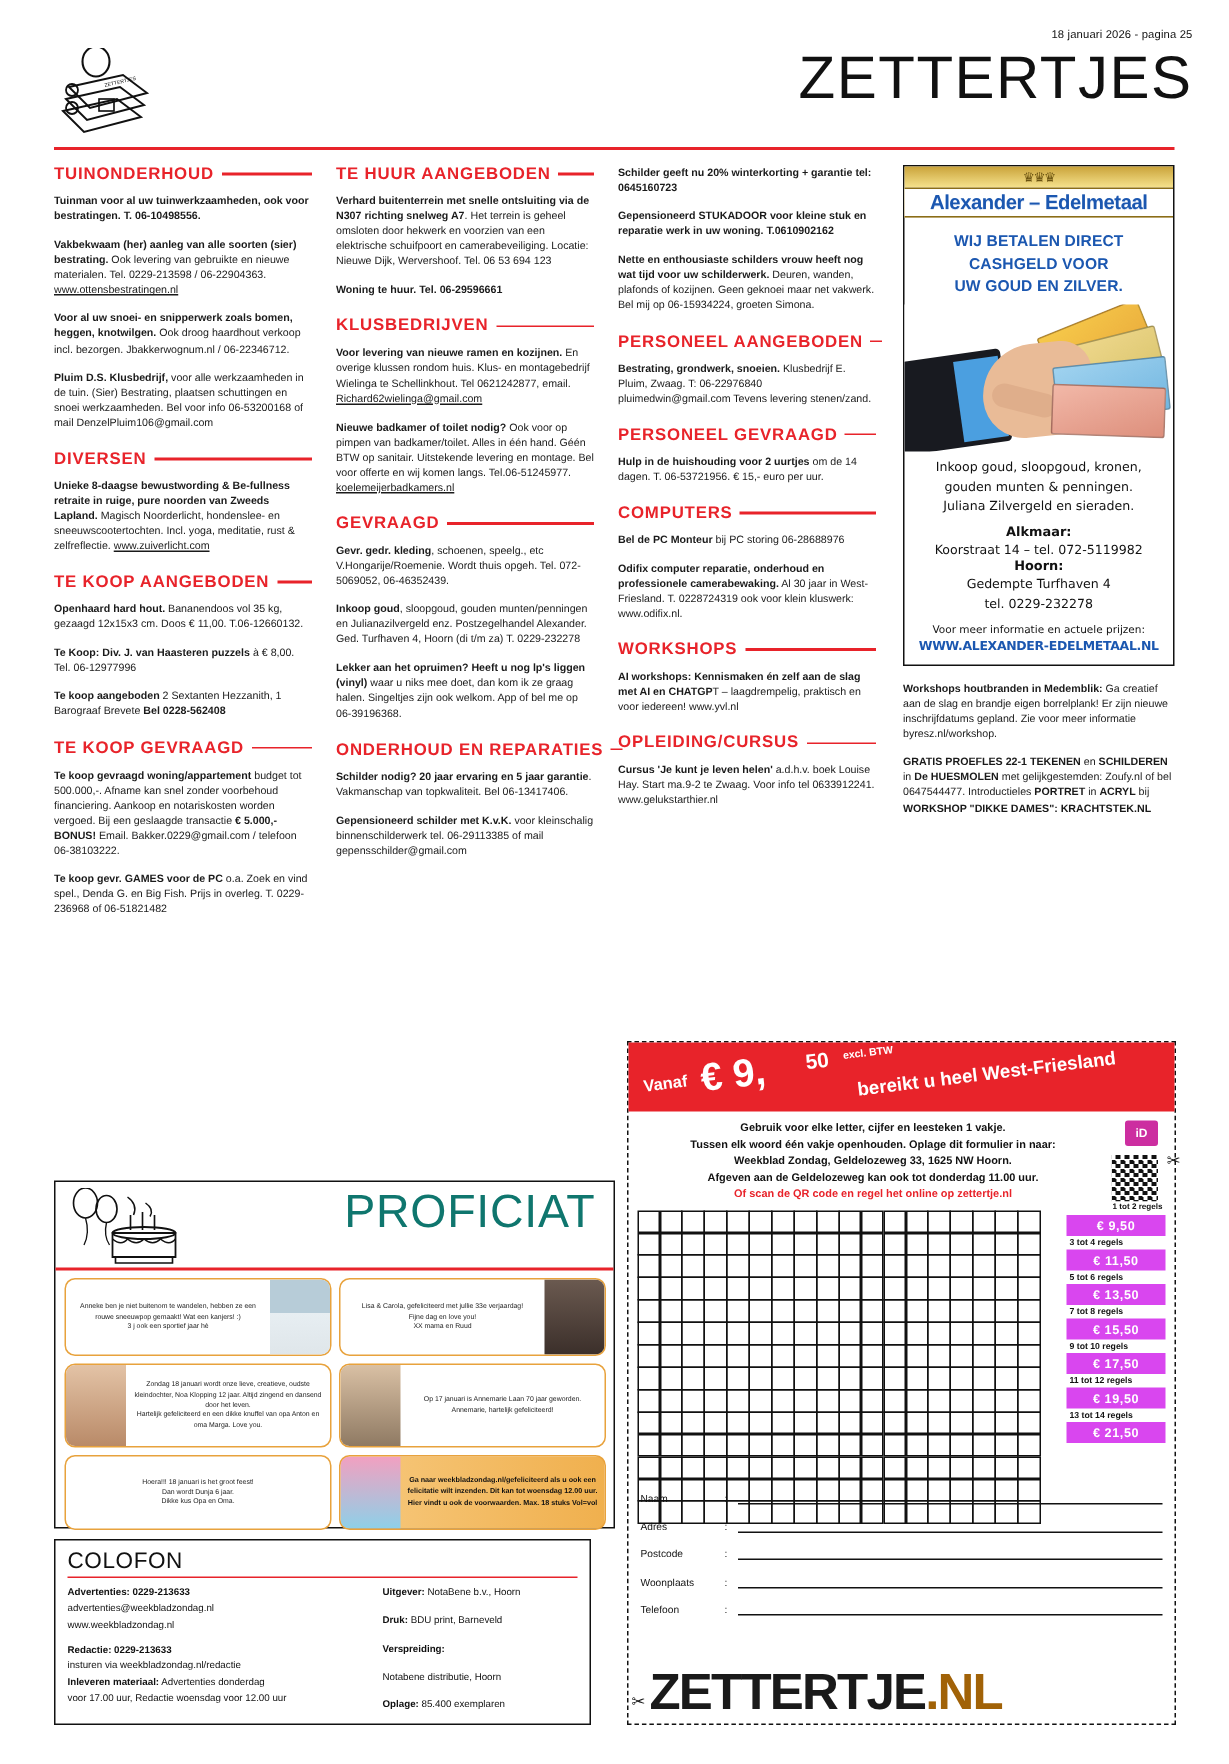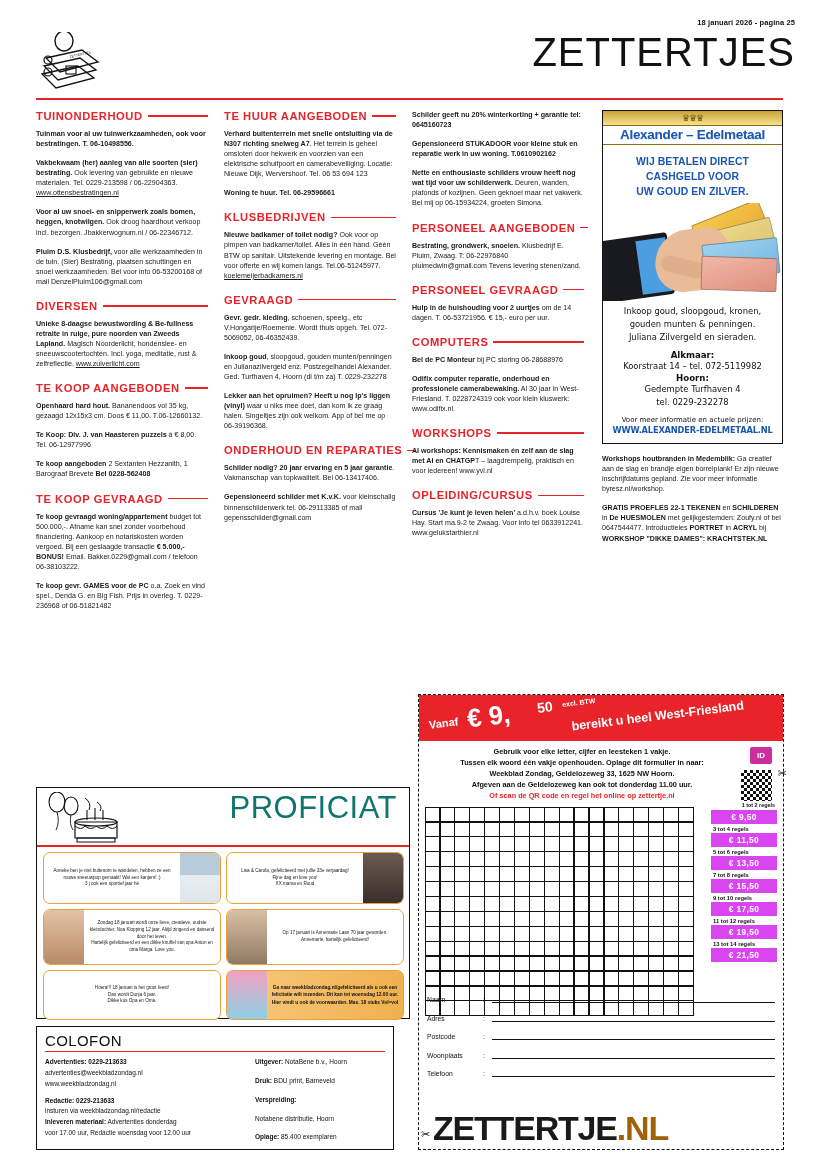--- a/index.html
+++ b/index.html
@@ -9,21 +9,21 @@
     background:#ffffff;
     font-family:"Liberation Sans", sans-serif;
     color:#111;
     position:relative;
     overflow:hidden;
   }
   .page{position:relative;width:819px;height:1176px;padding:0;box-sizing:border-box;}
 
   
   .masthead{position:absolute;left:36px;top:18px;right:24px;height:80px;}
-  .dateline{position:absolute;right:0;top:0;font-size:7.5px;font-weight:bold;color:#111;letter-spacing:.1px;}
+  .dateline{position:absolute;right:0;top:0;font-size:7.5px;font-weight:normal;color:#111;letter-spacing:.1px;}
   .zettertjes-title{position:absolute;right:0;top:14px;font-size:40px;letter-spacing:1px;font-weight:400;color:#111;line-height:1;}
   .news-logo{position:absolute;left:0;top:14px;width:70px;height:62px;}
   .rule-red{position:absolute;left:36px;top:98px;width:747px;height:2.4px;background:#e8232a;}
 
   
   .cols{position:absolute;left:36px;top:110px;width:747px;}
   .col{position:absolute;top:0;width:172px;}
   .col1{left:0;}
   .col2{left:188px;}
   .col3{left:376px;}
@@ -201,20 +201,21 @@
         <div class="cat first">
           <span>TE HUUR AANGEBODEN</span>
           <span class="cat-line"></span>
         </div>
         <p class="ad"><b>Verhard buitenterrein met snelle ontsluiting via de N307 richting snelweg A7</b>. Het terrein is geheel omsloten door hekwerk en voorzien van een elektrische schuifpoort en camerabeveiliging. Locatie: Nieuwe Dijk, Wervershoof. Tel. 06 53 694 123</p>
         <p class="ad"><b>Woning te huur. Tel. 06-29596661</b></p>
         <div class="cat sp">
           <span>KLUSBEDRIJVEN</span>
           <span class="cat-line"></span>
         </div>
+        <p class="ad"><b>Voor levering van nieuwe ramen en kozijnen.</b> En overige klussen rondom huis. Klus- en montagebedrijf Wielinga te Schellinkhout. Tel 0621242877, email. <u>Richard62wielinga@gmail.com</u></p>
         <p class="ad"><b>Nieuwe badkamer of toilet nodig?</b> Ook voor op pimpen van badkamer/toilet. Alles in één hand. Géén BTW op sanitair. Uitstekende levering en montage. Bel voor offerte en wij komen langs. Tel.06-51245977. <u>koelemeijerbadkamers.nl</u></p>
         <div class="cat sp">
           <span>GEVRAAGD</span>
           <span class="cat-line"></span>
         </div>
         <p class="ad"><b>Gevr. gedr. kleding</b>, schoenen, speelg., etc V.Hongarije/Roemenie. Wordt thuis opgeh. Tel. 072-5069052, 06-46352439.</p>
         <p class="ad"><b>Inkoop goud</b>, sloopgoud, gouden munten/penningen en Julianazilvergeld enz. Postzegelhandel Alexander. Ged. Turfhaven 4, Hoorn (di t/m za) T. 0229-232278</p>
         <p class="ad"><b>Lekker aan het opruimen? Heeft u nog lp's liggen (vinyl)</b> waar u niks mee doet, dan kom ik ze graag halen. Singeltjes zijn ook welkom. App of bel me op 06-39196368.</p>
         <div class="cat sp">
           <span>ONDERHOUD EN REPARATIES</span>

